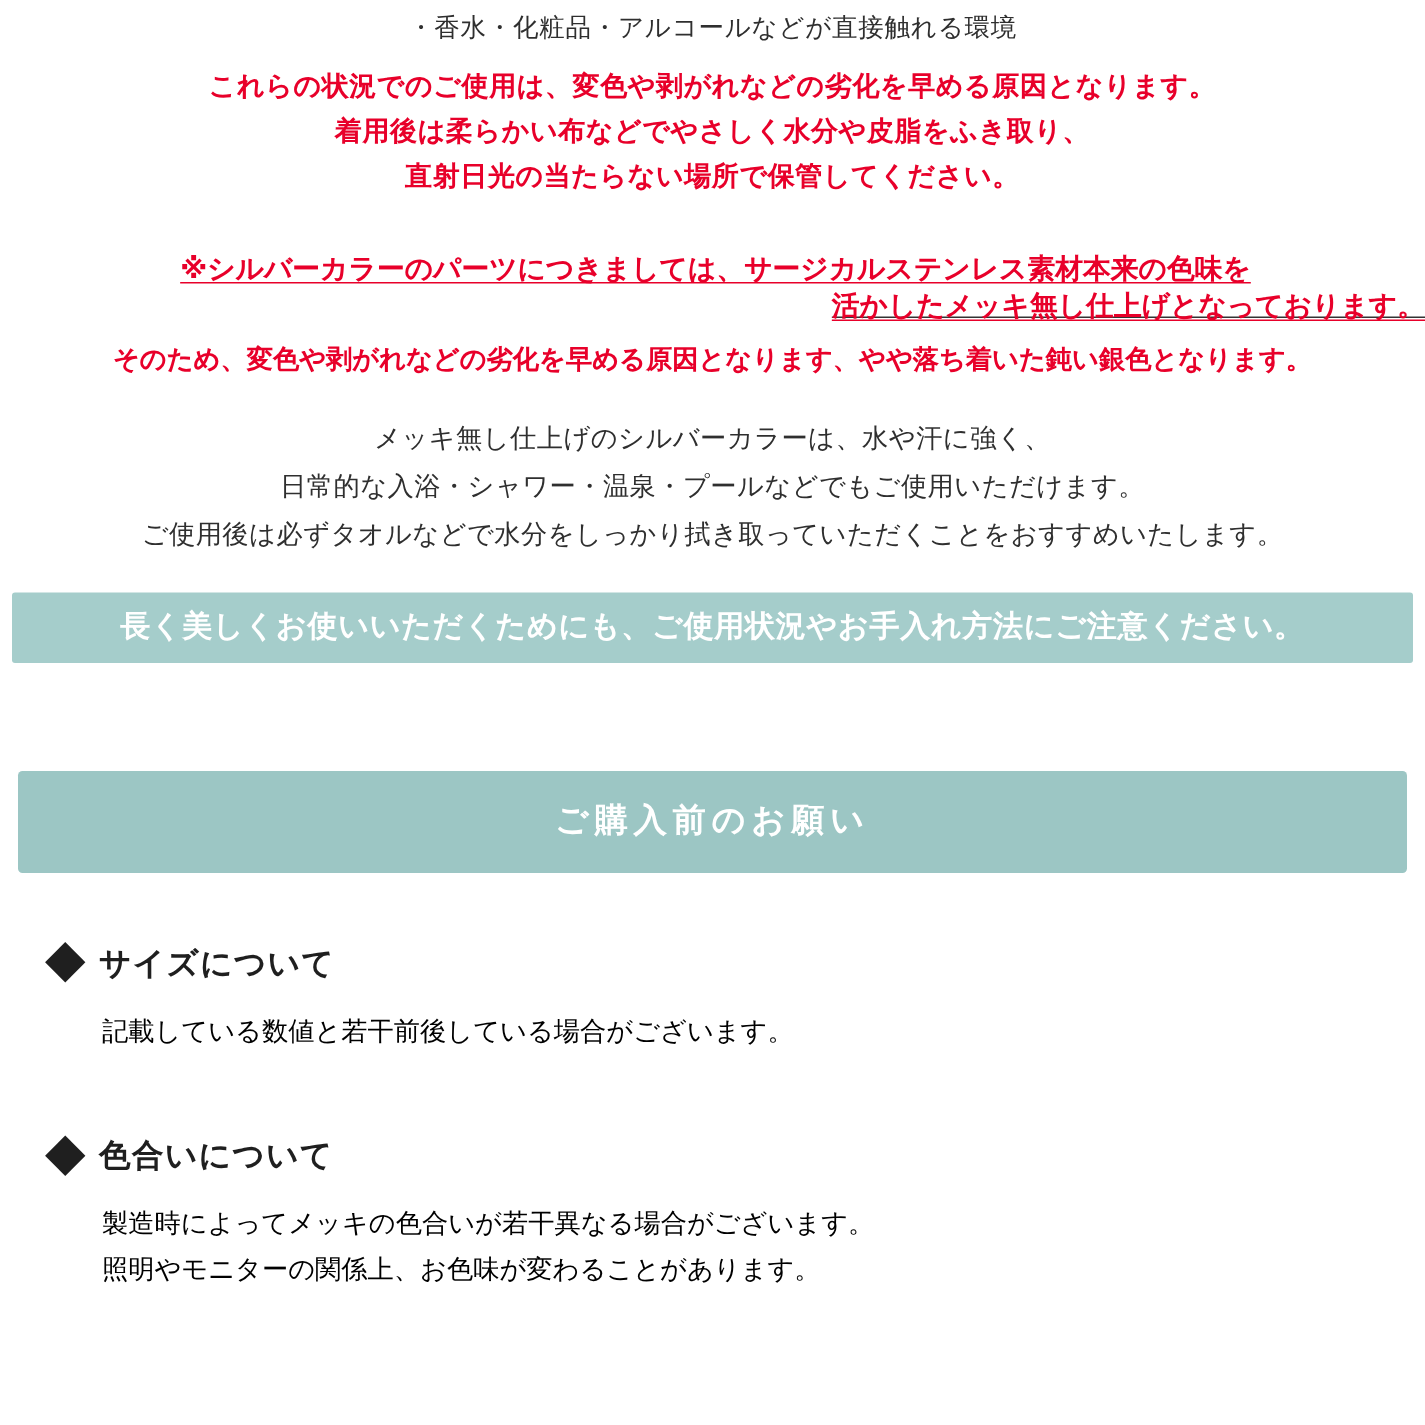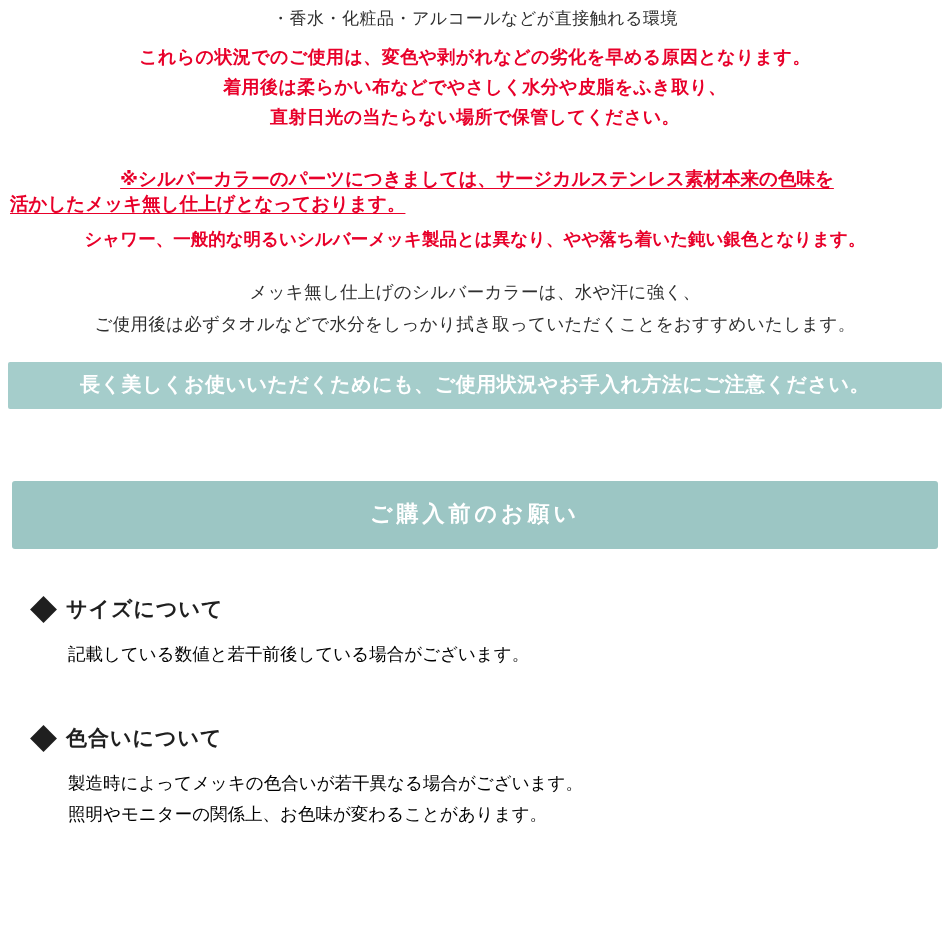--- a/index.html
+++ b/index.html
@@ -58,22 +58,23 @@
     font-size: 18.5px;
     text-decoration: underline;
     text-underline-offset: 3px;
     text-decoration-thickness: 1px;
   }
   .silver-line1 {
     text-align: center;
     padding-left: 4px;
   }
   .silver-line2 {
-    text-align: left;
+    text-align: right;
     padding-left: 10px;
+    text-decoration: underline;
   }
   .silver-note {
     margin-top: 10px;
     color: #e8002a;
     font-weight: bold;
     font-size: 17.5px;
     text-align: center;
   }
 
   
@@ -164,25 +165,26 @@
     </div>
   </div>
 
   <div class="silver-section">
     <div class="silver-line1">
       <span class="silver-underline">※シルバーカラーのパーツにつきましては、サージカルステンレス素材本来の色味を</span>
     </div>
     <div class="silver-line2">
       <span class="silver-underline">活かしたメッキ無し仕上げとなっております。</span>
     </div>
-    <div class="silver-note line">シャワー、一般的な明るいシルバーメッキ製品とは異なり、やや落ち着いた鈍い銀色となります。</div>
+    <div class="silver-note line">そのため、変色や剥がれなどの劣化を早める原因となります、やや落ち着いた鈍い銀色となります。</div>
   </div>
 
   <div class="plain-block">
     <div class="line">メッキ無し仕上げのシルバーカラーは、水や汗に強く、</div>
+    <div class="line">日常的な入浴・シャワー・温泉・プールなどでもご使用いただけます。</div>
     <div class="line">ご使用後は必ずタオルなどで水分をしっかり拭き取っていただくことをおすすめいたします。</div>
   </div>
 
   <div class="banner">長く美しくお使いいただくためにも、ご使用状況やお手入れ方法にご注意ください。</div>
 
   <div class="section-header">ご購入前のお願い</div>
 
   <div class="items">
 
     <div class="item">

